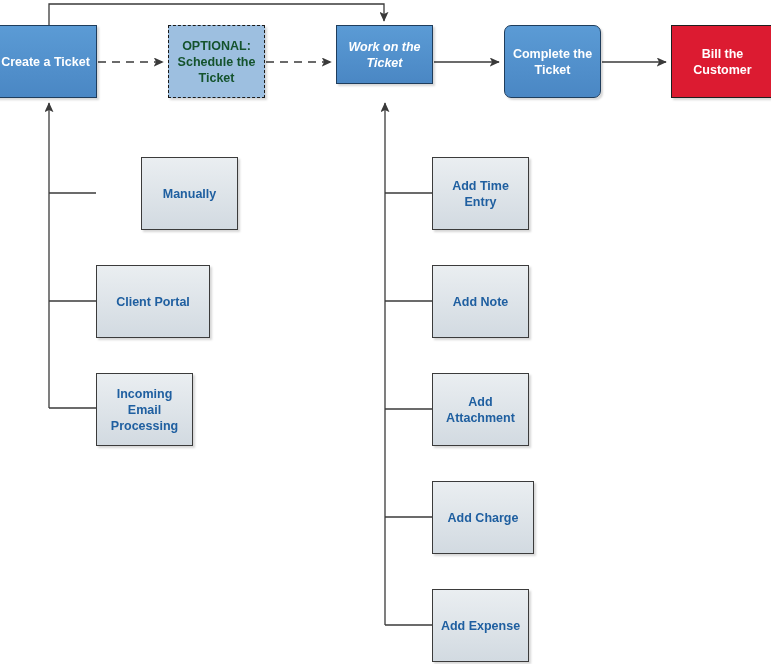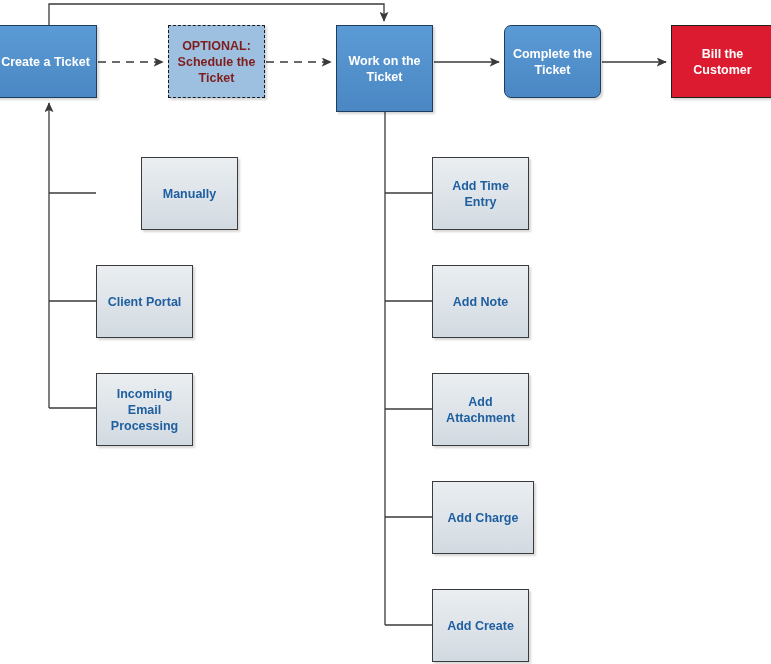--- a/index.html
+++ b/index.html
@@ -47,21 +47,21 @@
     background: linear-gradient(to bottom, #5b9bd5 0%, #4a87c4 100%);
     border: 1.5px solid #1f3d5c;
     color: #ffffff;
     font-size: 12.5px;
     font-weight: bold;
   }
   
   .n-optional {
     background: #9dbfe0;
     border: 1.8px dashed #1a1a1a;
-    color: #7f1d1d;
+    color: #14532d;
     font-size: 12.5px;
     font-weight: bold;
   }
   
   .n-terminal {
     background: #dc1b31;
     border: 1.5px solid #1f1f1f;
     color: #ffffff;
     font-size: 12.5px;
     font-weight: bold;
@@ -115,51 +115,51 @@
 
   <div id="nodes">
       <div class="node n-primary" style="left: -6px; top: 25px; width: 103px; height: 73px;">
         <span class="lbl">Create a Ticket</span>
       </div>
       <div class="node n-optional" style="left: 168px; top: 25px; width: 97px; height: 73px;">
         <span class="lbl">OPTIONAL:
 Schedule the
 Ticket</span>
       </div>
-      <div class="node n-primary" style="left: 336px; top: 25px; width: 97px; height: 87px;">
+      <div class="node n-primary" style="left: 336px; top: 25px; width: 97px; height: 59px; font-style: italic;">
         <span class="lbl">Work on the
 Ticket</span>
       </div>
       <div class="node n-primary" style="left: 504px; top: 25px; width: 97px; height: 73px; border-radius: 7px;">
         <span class="lbl">Complete the
 Ticket</span>
       </div>
       <div class="node n-terminal" style="left: 671px; top: 25px; width: 103px; height: 73px;">
         <span class="lbl">Bill the Customer</span>
       </div>
       <div class="node n-sub" style="left: 96px; top: 157px; width: 97px; height: 73px; margin-left: 45px;">
         <span class="lbl">Manually</span>
       </div>
-      <div class="node n-sub" style="left: 96px; top: 265px; width: 97px; height: 73px;">
+      <div class="node n-sub" style="left: 96px; top: 265px; width: 114px; height: 73px;">
         <span class="lbl">Client Portal</span>
       </div>
       <div class="node n-sub" style="left: 96px; top: 373px; width: 97px; height: 73px;">
         <span class="lbl">Incoming Email
 Processing</span>
       </div>
       <div class="node n-sub" style="left: 432px; top: 157px; width: 97px; height: 73px; justify-content: flex-end;">
         <span class="lbl">Add Time Entry</span>
       </div>
       <div class="node n-sub" style="left: 432px; top: 265px; width: 97px; height: 73px;">
         <span class="lbl">Add Note</span>
       </div>
       <div class="node n-sub" style="left: 432px; top: 373px; width: 97px; height: 73px;">
         <span class="lbl">Add Attachment</span>
       </div>
       <div class="node n-sub" style="left: 432px; top: 481px; width: 102px; height: 73px;">
         <span class="lbl">Add Charge</span>
       </div>
       <div class="node n-sub" style="left: 432px; top: 589px; width: 97px; height: 73px;">
-        <span class="lbl">Add Create</span>
+        <span class="lbl">Add Expense</span>
       </div>
     </div>
 
 </div>
 
 </body></html>

